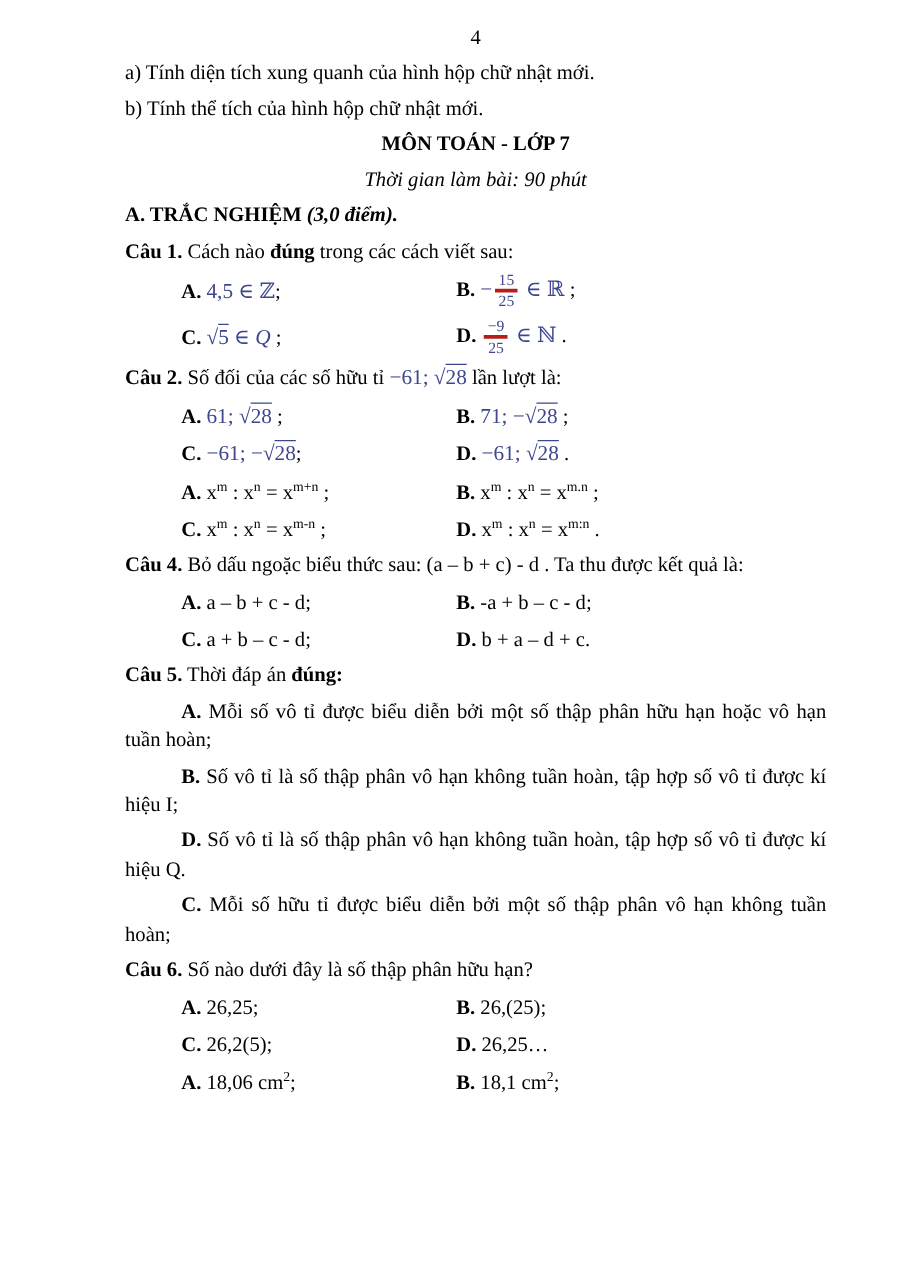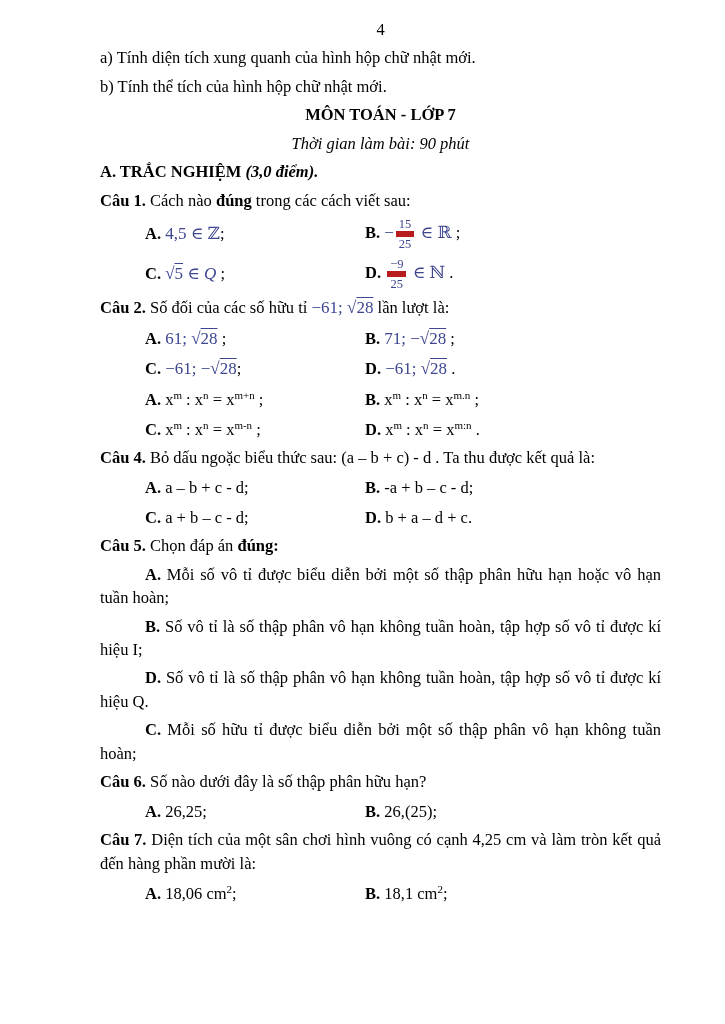--- a/index.html
+++ b/index.html
@@ -36,21 +36,21 @@
   .frac {
     display: inline-block;
     vertical-align: middle;
     text-align: center;
     font-size: 12.5px;
     line-height: 1.15;
     margin: 0 2px;
   }
   .frac .num {
     display: block;
-    border-bottom: 6px solid #b91c1c;
+    border-bottom: 3px solid #b91c1c;
     padding: 0 3px;
   }
   .frac .den {
     display: block;
     padding: 0 3px;
   }
   .radicand { text-decoration: overline; }
   sup {
     font-size: 11px;
     line-height: 0;
@@ -86,22 +86,22 @@
     <div class="para options-row"><span class="opt-col1"><span class="b">A. </span><span class="math">4,5 ∈ ℤ</span><span>;</span></span><span class="opt-col2"><span class="b">B. </span><span class="math">−</span><span class="frac math"><span class="num">15</span><span class="den">25</span></span><span class="math"> ∈ ℝ</span><span> ;</span></span></div>
     <div class="para options-row"><span class="opt-col1"><span class="b">C. </span><span class="math"><span>√</span><span class="radicand">5</span></span><span class="math"> ∈ </span><span class="math i">Q</span><span> ;</span></span><span class="opt-col2"><span class="b">D. </span><span class="frac math"><span class="num">−9</span><span class="den">25</span></span><span class="math"> ∈ ℕ</span><span> .</span></span></div>
     <div class="para"><span class="b">Câu 2.</span><span> Số đối của các số hữu tỉ </span><span class="math">−61; </span><span class="math"><span>√</span><span class="radicand">28</span></span><span> lần lượt là:</span></div>
     <div class="para options-row"><span class="opt-col1"><span class="b">A. </span><span class="math">61; </span><span class="math"><span>√</span><span class="radicand">28</span></span><span> ;</span></span><span class="opt-col2"><span class="b">B. </span><span class="math">71; −</span><span class="math"><span>√</span><span class="radicand">28</span></span><span> ;</span></span></div>
     <div class="para options-row"><span class="opt-col1"><span class="b">C. </span><span class="math">−61; −</span><span class="math"><span>√</span><span class="radicand">28</span></span><span>;</span></span><span class="opt-col2"><span class="b">D. </span><span class="math">−61; </span><span class="math"><span>√</span><span class="radicand">28</span></span><span> .</span></span></div>
     <div class="para options-row"><span class="opt-col1"><span class="b">A. </span><span>x</span><sup>m</sup><span> : x</span><sup>n</sup><span> = x</span><sup>m+n</sup><span> ;</span></span><span class="opt-col2"><span class="b">B. </span><span>x</span><sup>m</sup><span> : x</span><sup>n</sup><span> = x</span><sup>m.n</sup><span> ;</span></span></div>
     <div class="para options-row"><span class="opt-col1"><span class="b">C. </span><span>x</span><sup>m</sup><span> : x</span><sup>n</sup><span> = x</span><sup>m-n</sup><span> ;</span></span><span class="opt-col2"><span class="b">D. </span><span>x</span><sup>m</sup><span> : x</span><sup>n</sup><span> = x</span><sup>m:n</sup><span> .</span></span></div>
     <div class="para"><span class="b">Câu 4.</span><span> Bỏ dấu ngoặc biểu thức sau: (a – b + c) - d . Ta thu được kết quả là:</span></div>
     <div class="para options-row"><span class="opt-col1"><span class="b">A. </span><span>a – b + c - d;</span></span><span class="opt-col2"><span class="b">B. </span><span>-a + b – c - d;</span></span></div>
     <div class="para options-row"><span class="opt-col1"><span class="b">C. </span><span>a + b – c - d;</span></span><span class="opt-col2"><span class="b">D. </span><span>b + a – d + c.</span></span></div>
-    <div class="para"><span class="b">Câu 5.</span><span> Chọn đáp án </span><span class="b">đúng:</span></div>
+    <div class="para"><span class="b">Câu 5.</span><span> Thời đáp án </span><span class="b">đúng:</span></div>
     <div class="para option-para"><span class="b">A.</span><span> Mỗi số vô tỉ được biểu diễn bởi một số thập phân hữu hạn hoặc vô hạn tuần hoàn;</span></div>
     <div class="para option-para"><span class="b">B.</span><span> Số vô tỉ là số thập phân vô hạn không tuần hoàn, tập hợp số vô tỉ được kí hiệu I;</span></div>
     <div class="para option-para"><span class="b">D.</span><span> Số vô tỉ là số thập phân vô hạn không tuần hoàn, tập hợp số vô tỉ được kí hiệu Q.</span></div>
     <div class="para option-para"><span class="b">C.</span><span> Mỗi số hữu tỉ được biểu diễn bởi một số thập phân vô hạn không tuần hoàn;</span></div>
     <div class="para"><span class="b">Câu 6.</span><span> Số nào dưới đây là số thập phân hữu hạn?</span></div>
     <div class="para options-row"><span class="opt-col1"><span class="b">A. </span><span>26,25;</span></span><span class="opt-col2"><span class="b">B. </span><span>26,(25);</span></span></div>
-    <div class="para justify"><span class="b">Câu 7.</span><span>  Diện tích của một sân chơi hình vuông có cạnh 4,25 cm và làm tròn kết quả đến hàng phần mười là:</span></div>
+    <div class="para options-row"><span class="opt-col1"><span class="b">C. </span><span>26,2(5);</span></span><span class="opt-col2"><span class="b">D. </span><span>26,25…</span></span></div>
     <div class="para options-row"><span class="opt-col1"><span class="b">A. </span><span>18,06 cm</span><sup>2</sup><span>;</span></span><span class="opt-col2"><span class="b">B. </span><span>18,1 cm</span><sup>2</sup><span>;</span></span></div>
   </div>
 
 </body></html>

